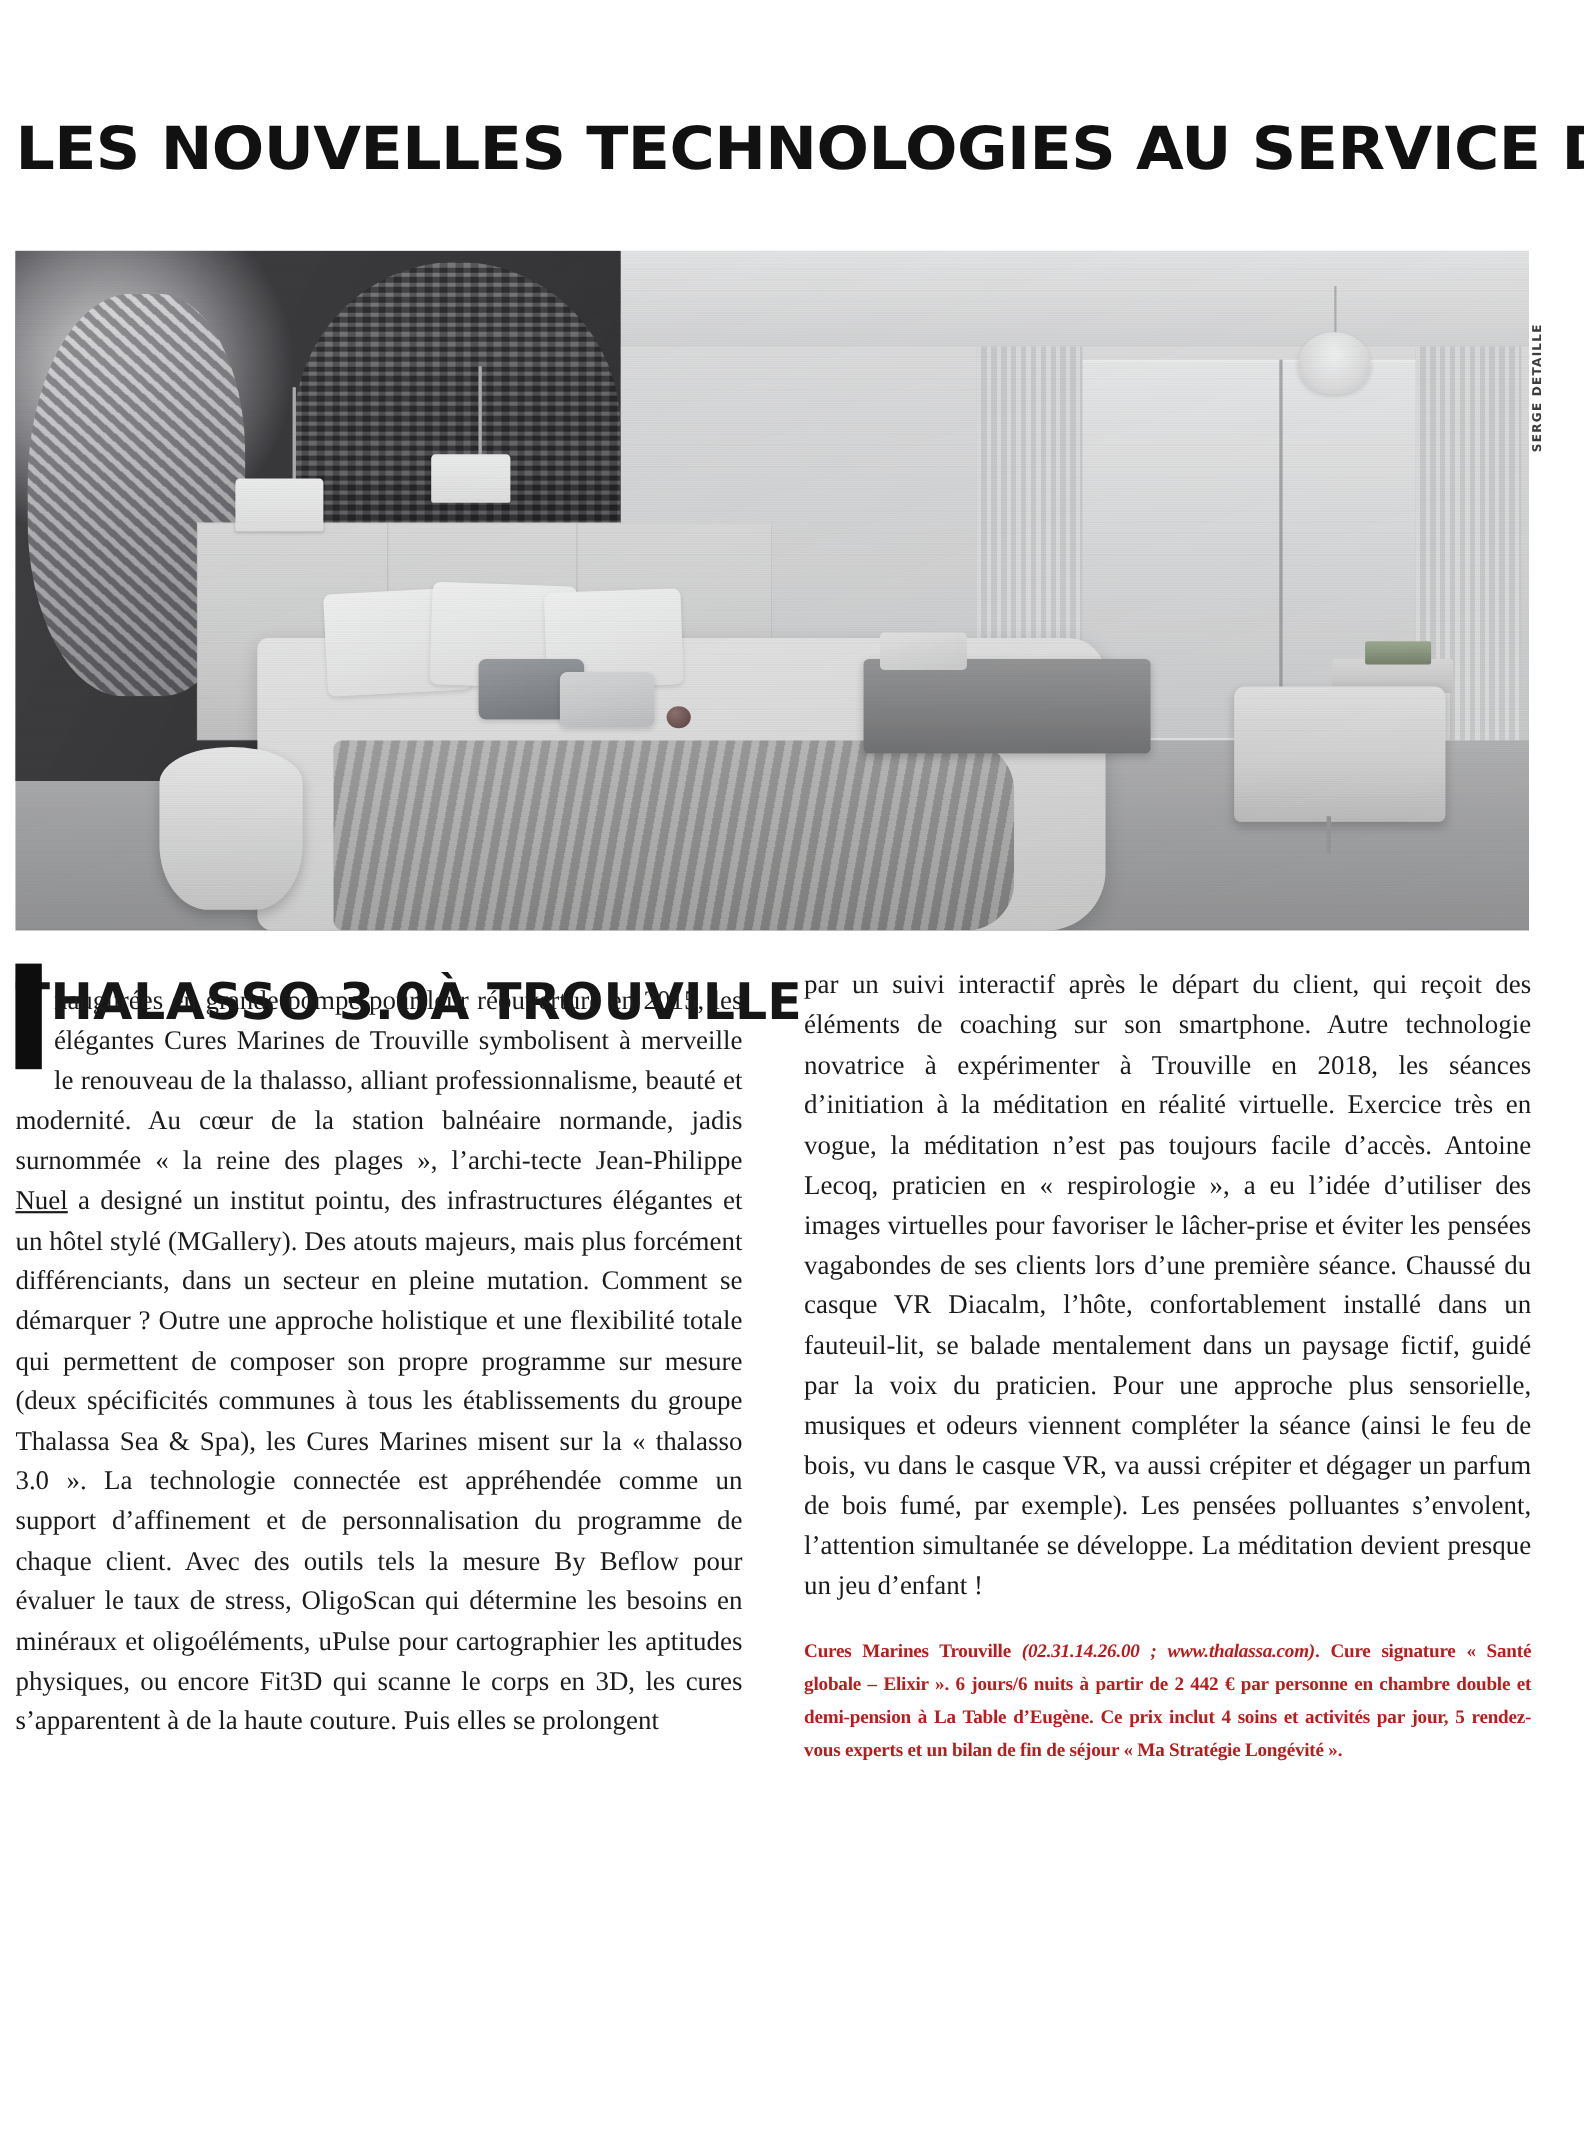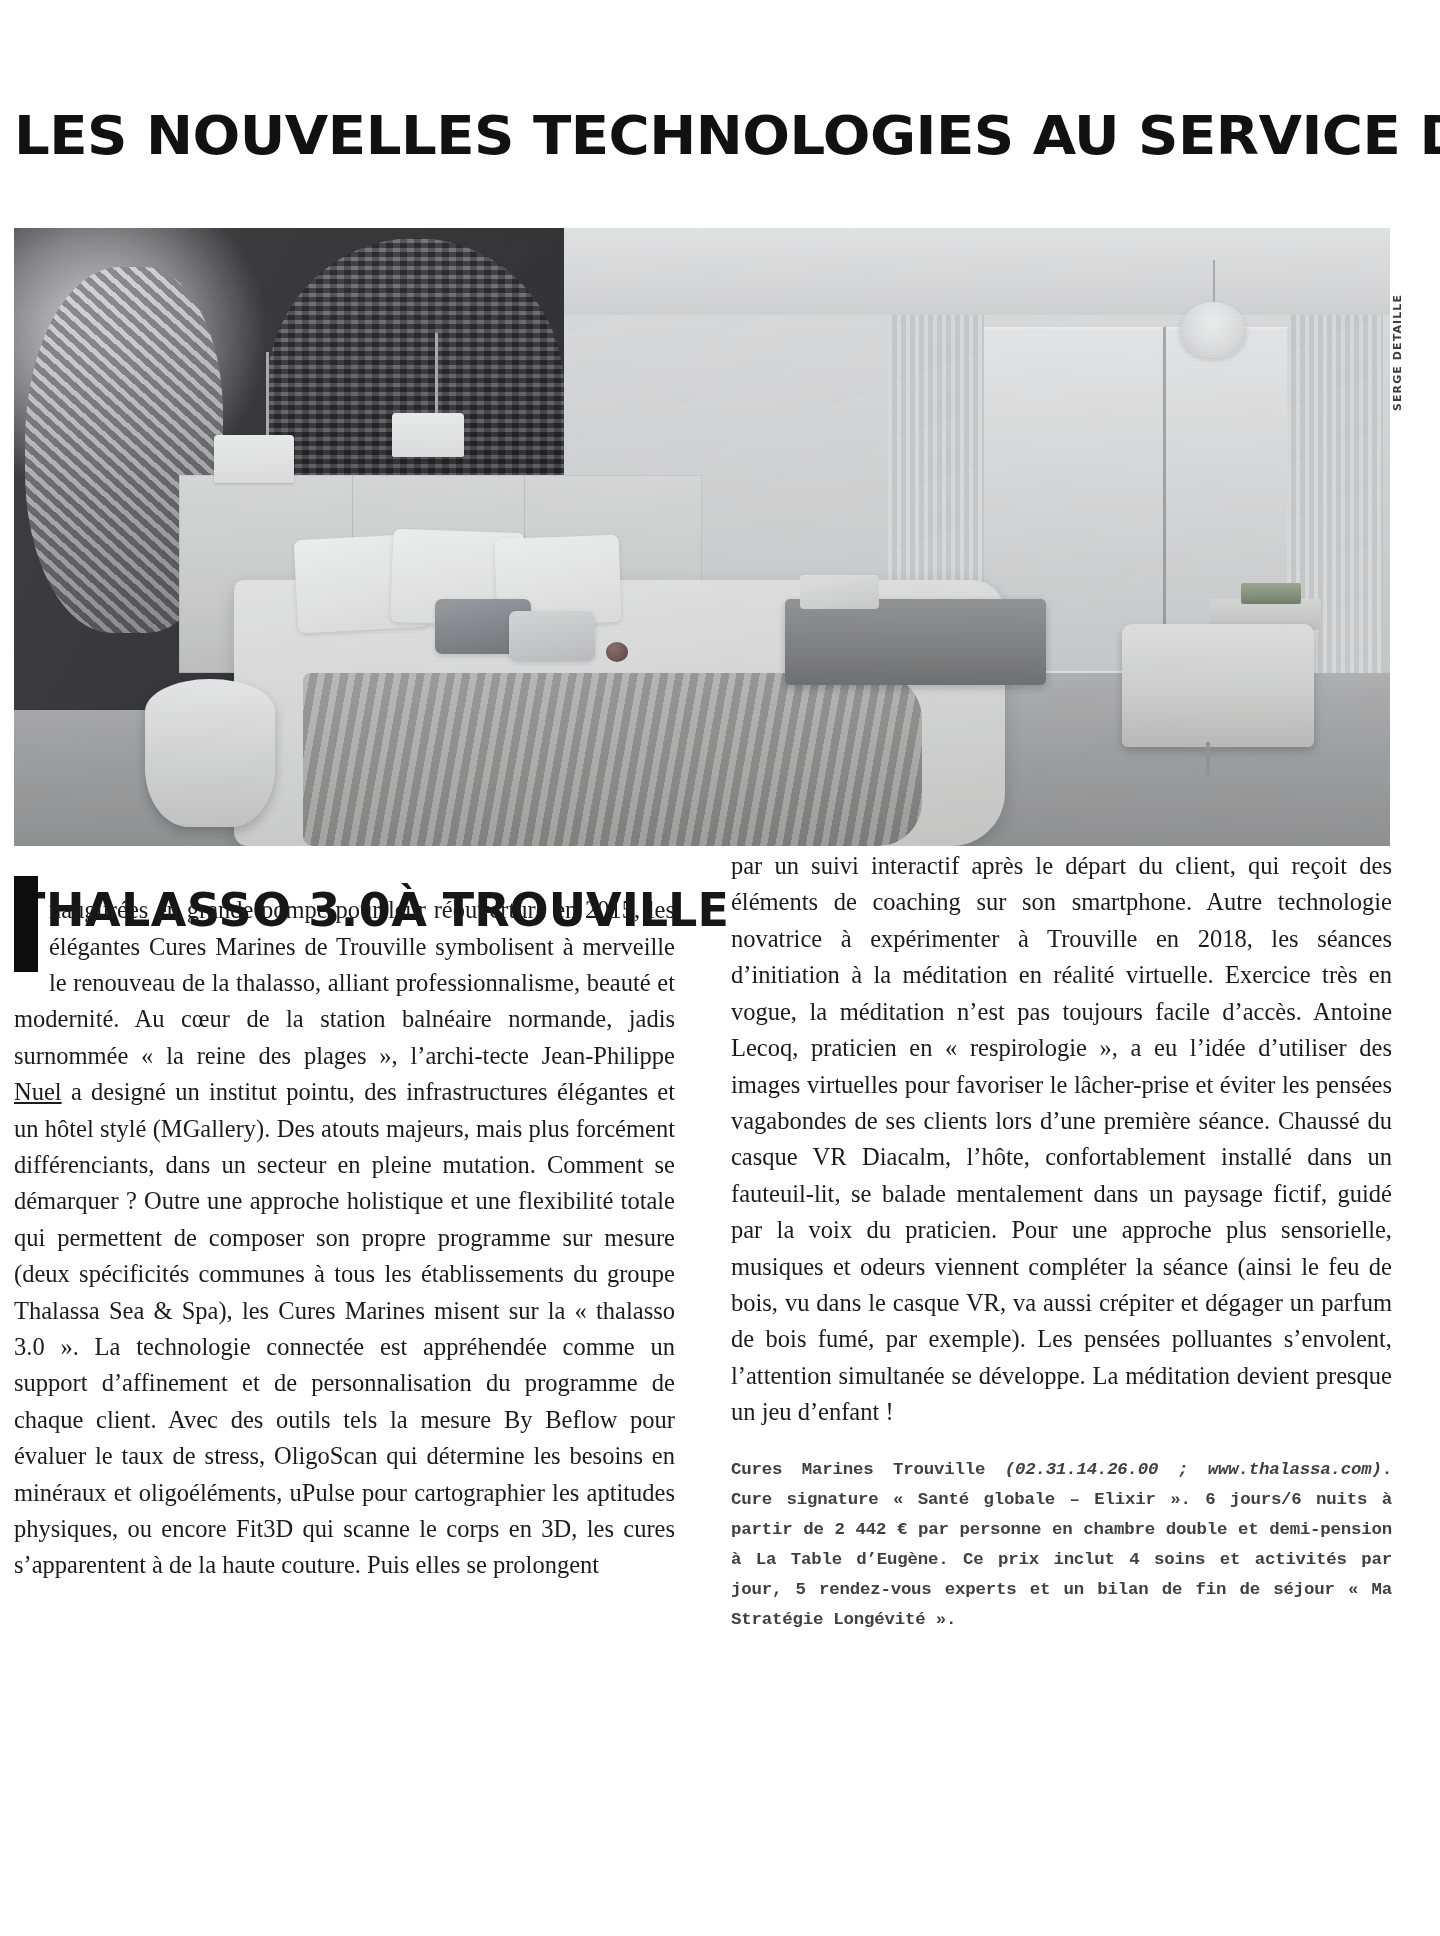--- a/index.html
+++ b/index.html
@@ -318,26 +318,26 @@
   .dropcap {
     float: left;
     width: 24px;
     height: 96px;
     background: #0d0d0d;
     margin: 8px 11px 0 0;
   }
 
   .practical {
     margin-top: 22px;
-    font-family: Liberation Mono, monospace;
+    font-family: Liberation Serif, serif;
     font-size: 17.4px;
     line-height: 30px;
     font-weight: 700;
     text-align: justify;
-    color: #404040;
+    color: #b91c1c;
     letter-spacing: -0.2px;
   }
   .practical i { font-style: italic; }
 </style>
 </head>
 <body>
 
 <div class="page">
 
   <div class="section-headline">

